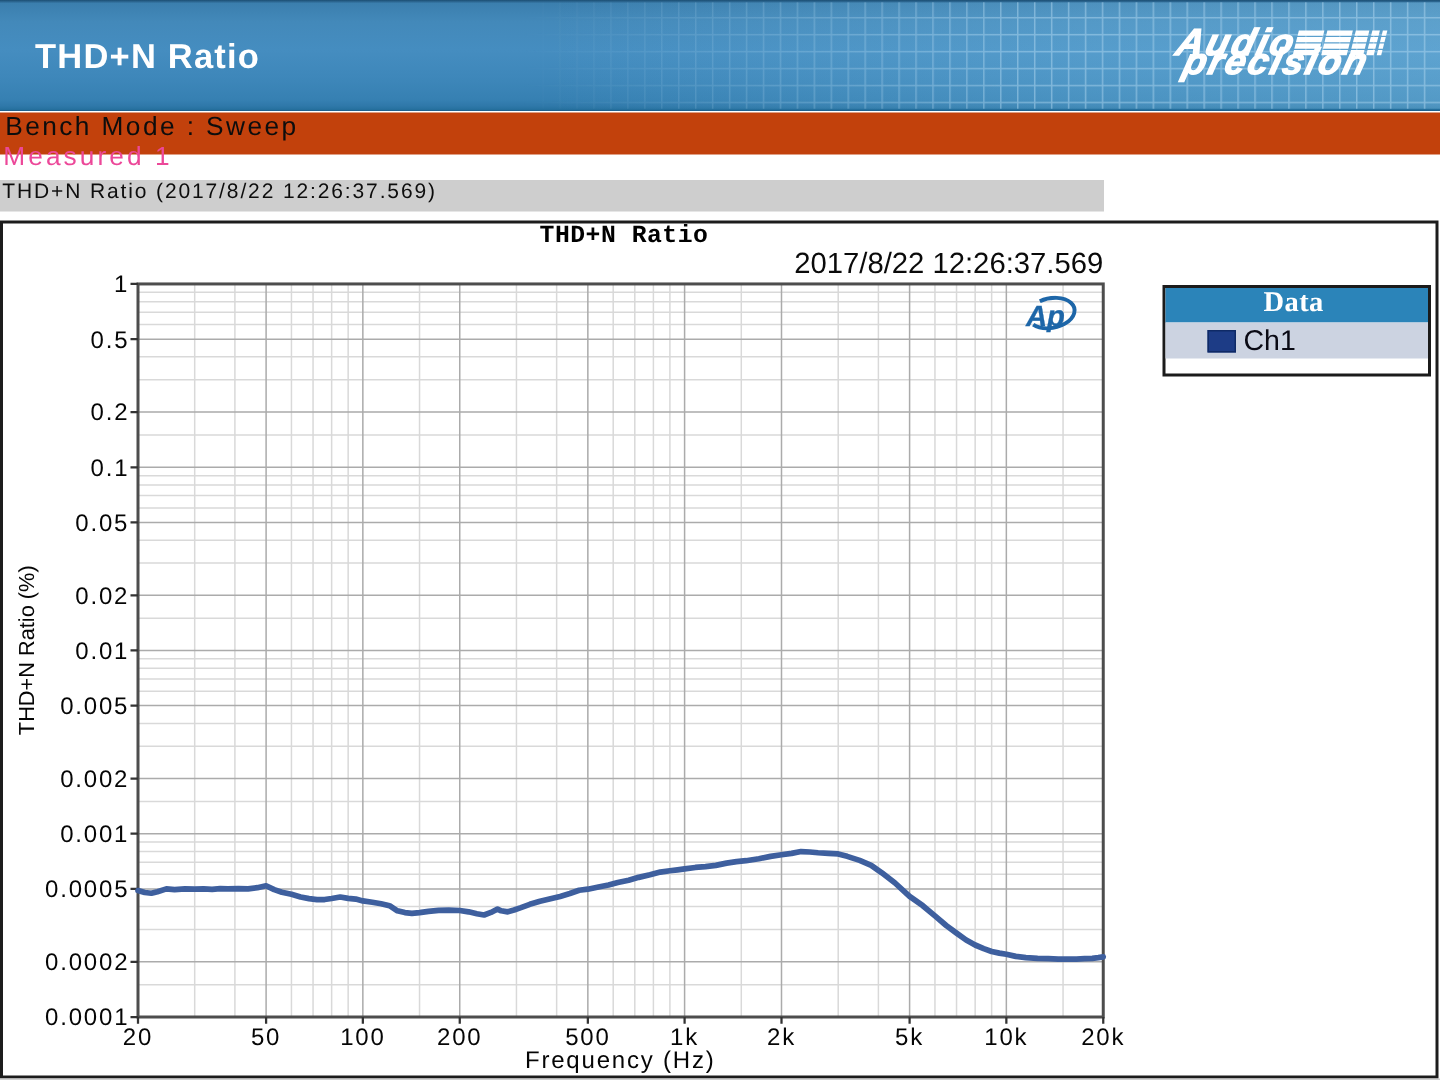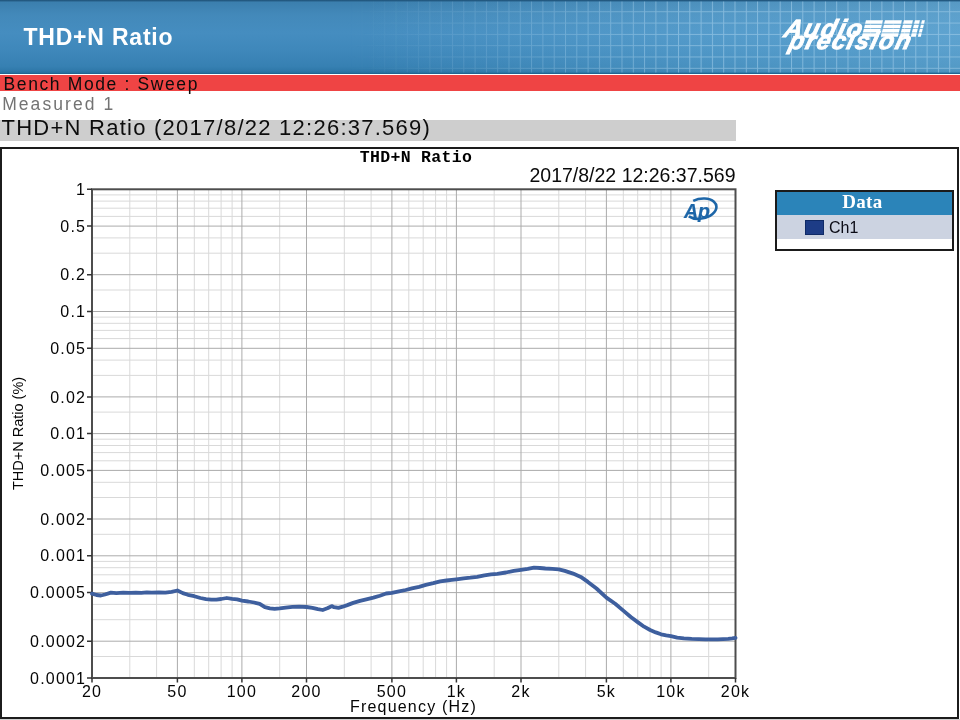--- a/index.html
+++ b/index.html
@@ -1,33 +1,33 @@
 <!DOCTYPE html>
 <html><head><meta charset="utf-8"><style>
 html,body{margin:0;padding:0;width:960px;height:720px;overflow:hidden;background:#fff;
 font-family:"Liberation Sans",sans-serif;}
 *{box-sizing:border-box;}
 .btitle{position:absolute;left:23.4px;top:24.3px;color:#fff;font-size:23px;font-weight:bold;letter-spacing:0.8px;white-space:nowrap;}
-.bar1{position:absolute;left:0;top:74.5px;width:960px;height:16px;background:#ef4444;}
+.bar1{position:absolute;left:0;top:74.5px;width:960px;height:28px;background:#c2410c;}
 .bar1 span{position:absolute;left:3.5px;top:0.6px;font-size:17.5px;line-height:19.5px;letter-spacing:1.62px;color:#0d0d0d;white-space:nowrap;}
-.meas{position:absolute;left:0;top:95px;width:960px;height:21px;font-size:17.5px;color:#737373;}
+.meas{position:absolute;left:0;top:95px;width:960px;height:21px;font-size:17.5px;color:#ec4899;}
 .meas span{position:absolute;top:0px;line-height:19.5px;white-space:nowrap;}
 .bar2{position:absolute;left:0;top:120px;width:736px;height:21.3px;background:#cecece;}
-.bar2 span{position:absolute;left:1.5px;top:-2.1px;font-size:22px;line-height:19.5px;letter-spacing:1.25px;color:#0d0d0d;white-space:nowrap;}
+.bar2 span{position:absolute;left:1.5px;top:-2.1px;font-size:14px;line-height:19.5px;letter-spacing:1.25px;color:#0d0d0d;white-space:nowrap;}
 .frame{position:absolute;left:0px;top:147px;width:959px;height:571.5px;border:2px solid #1c1c1c;background:#fff;}
 .tick{font-family:"Liberation Sans",sans-serif;font-size:16px;fill:#050505;letter-spacing:1.2px;}
 .ytitle{font-family:"Liberation Sans",sans-serif;font-size:14.5px;fill:#050505;}
 .ctitle{font-family:"Liberation Mono",monospace;font-size:16.5px;font-weight:bold;fill:#000;letter-spacing:0.33px;}
 .cdate{font-family:"Liberation Sans",sans-serif;font-size:19.5px;fill:#0a0a0a;}
 .legend{position:absolute;left:775px;top:189.5px;width:178.5px;height:61px;border:2px solid #1b1b1b;}
 .lhead{height:23.5px;background:#2b84b9;color:#fff;text-align:center;
 font-family:"Liberation Serif",serif;font-weight:bold;font-size:19px;letter-spacing:0.3px;line-height:19.4px;text-indent:-3.7px;}
 .lrow{height:23.5px;background:#ccd3e1;position:relative;}
 .lrow .sq{position:absolute;left:27.9px;top:4.7px;width:19.3px;height:15.1px;background:#1d3c86;border:1px solid #0f2a66;}
-.lrow .ch{position:absolute;left:52px;top:2.9px;font-size:16px;letter-spacing:0px;color:#0a0a14;line-height:20px;text-align:center;}
+.lrow .ch{position:absolute;left:52px;top:2.9px;font-size:19px;letter-spacing:0px;color:#0a0a14;line-height:20px;text-align:center;}
 </style></head>
 <body>
 <svg width="960" height="74" viewBox="0 0 960 74" style="position:absolute;left:0;top:0">
 <defs>
 <linearGradient id="bg" x1="0" y1="0" x2="0" y2="1">
 <stop offset="0" stop-color="#1c4e73"></stop>
         <stop offset="0.03" stop-color="#3b7fae"></stop>
 <stop offset="0.2" stop-color="#4389ba"></stop>
         <stop offset="0.45" stop-color="#458dc0"></stop>
 <stop offset="0.7" stop-color="#3e87ba"></stop>

